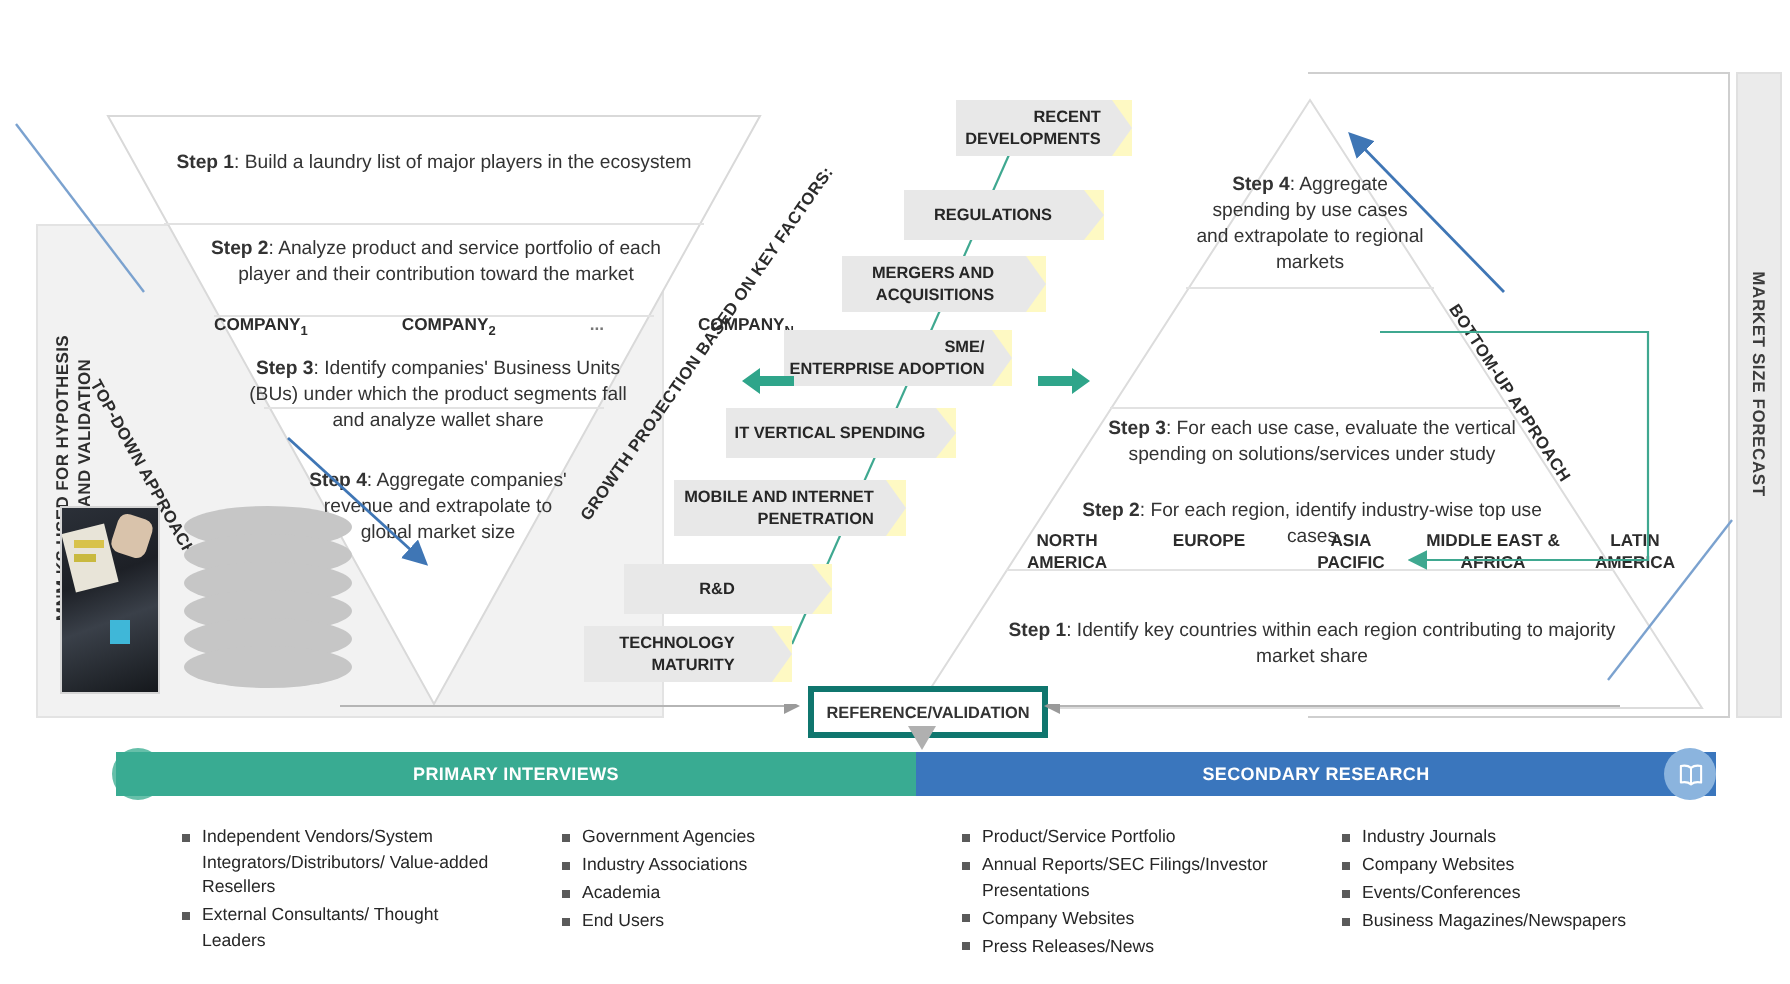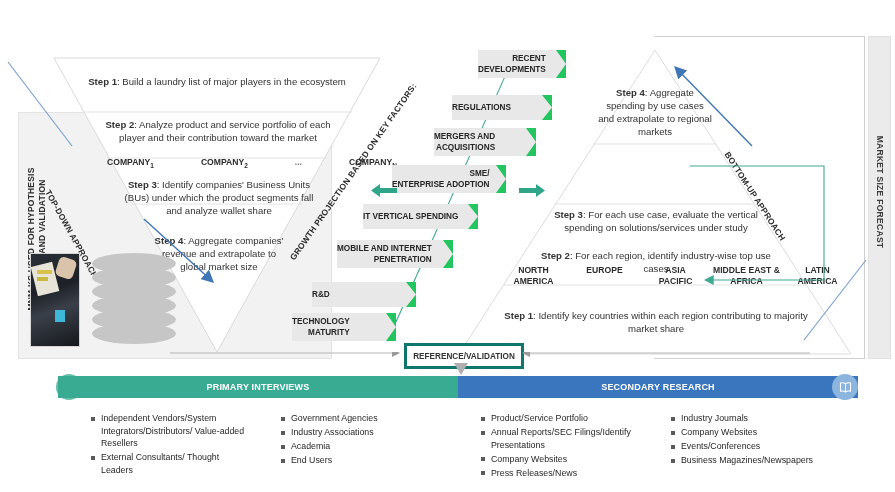--- a/index.html
+++ b/index.html
@@ -49,23 +49,23 @@
   #photo{left:30px;top:253px;width:48px;height:92px;border:1px solid #d5d5d5;
      background:linear-gradient(160deg,#2b3038 0%,#1d2026 38%,#3a4049 60%,#15181c 100%);
      overflow:hidden;}
   #photo .p1{position:absolute;left:3px;top:10px;width:22px;height:30px;background:#e8e4d8;transform:rotate(-14deg);}
   #photo .p2{position:absolute;left:6px;top:16px;width:15px;height:4px;background:#d8c24a;}
   #photo .p3{position:absolute;left:6px;top:23px;width:11px;height:4px;background:#c9b93f;}
   #photo .p4{position:absolute;left:26px;top:4px;width:18px;height:20px;background:#d9c3ab;border-radius:5px;transform:rotate(18deg);}
   #photo .p5{position:absolute;left:24px;top:56px;width:10px;height:12px;background:#3fb7d8;}
 
   
-  .chev{position:absolute;height:25px;background:#22c55e;color:#262626;
+  .chev{position:absolute;height:25px;background:#fef9c3;color:#262626;
     font-size:8.2px;font-weight:bold;line-height:11px;
-    display:flex;align-items:center;justify-content:flex-start;
+    display:flex;align-items:center;justify-content:center;
     padding-right:11px;box-sizing:border-box;text-align:right;
     clip-path:polygon(9px 0,100% 0,calc(100% + 0px) 0,100% 50%,100% 100%,9px 100%,0 100%,0 0);
   }
   .chev.two{height:28px;}
   .chev-in{display:block;}
   .chev-shape{position:absolute;left:0;top:0;width:100%;height:100%;}
 
   
   .diag{position:absolute;font-size:8.4px;font-weight:bold;color:#2b2b2b;
     white-space:nowrap;letter-spacing:.2px;}
@@ -200,21 +200,21 @@
     </span>
   </div>
 
   <div class="chev" style="left:452px;top:95px;width:100px;">
     <svg class="chev-shape" viewBox="0 0 100 25" preserveAspectRatio="none">
         <polygon points="8,0 90,0 100,12.5 90,25 0,25 0,0" fill="#e8e8e8"></polygon>
       </svg>
     <span style="position:relative;z-index:2;">REGULATIONS</span>
   </div>
 
-  <div class="chev two" style="left:434px;top:128px;width:102px;">
+  <div class="chev two" style="left:421px;top:128px;width:102px;">
     <svg class="chev-shape" viewBox="0 0 102 28" preserveAspectRatio="none">
         <polygon points="8,0 92,0 102,14 92,28 0,28 0,0" fill="#e8e8e8"></polygon>
       </svg>
     <span style="position:relative;z-index:2;">
       <span class="chev-in">MERGERS AND</span>
       <span class="chev-in">ACQUISITIONS</span>
     </span>
   </div>
 
   <div class="chev two" style="left:392px;top:165px;width:114px;">
@@ -384,21 +384,21 @@
   <div class="headicon" id="sec-icon">
     <svg width="15" height="15" viewBox="0 0 16 16">
       <path d="M8 4.2 C6.6 3 4.6 2.8 2.6 3.2 L2.6 12 C4.6 11.6 6.6 11.8 8 13 C9.4 11.8 11.4 11.6 13.4 12 L13.4 3.2 C11.4 2.8 9.4 3 8 4.2 Z" fill="none" stroke="#ffffff" stroke-width="1.1" stroke-linejoin="round"></path>
       <line x1="8" y1="4.2" x2="8" y2="13" stroke="#ffffff" stroke-width="1.1"></line>
     </svg>
   </div>
 
   <div class="collist" style="left:472px;top:404px;width:180px;">
     <ul class="bl">
       <li>Product/Service Portfolio</li>
-      <li>Annual Reports/SEC Filings/Identify Presentations</li>
+      <li>Annual Reports/SEC Filings/Investor Presentations</li>
       <li>Company Websites</li>
       <li>Press Releases/News</li>
     </ul>
   </div>
   <div class="collist" style="left:662px;top:404px;width:200px;">
     <ul class="bl">
       <li>Industry Journals</li>
       <li>Company Websites</li>
       <li>Events/Conferences</li>
       <li>Business Magazines/Newspapers</li>

